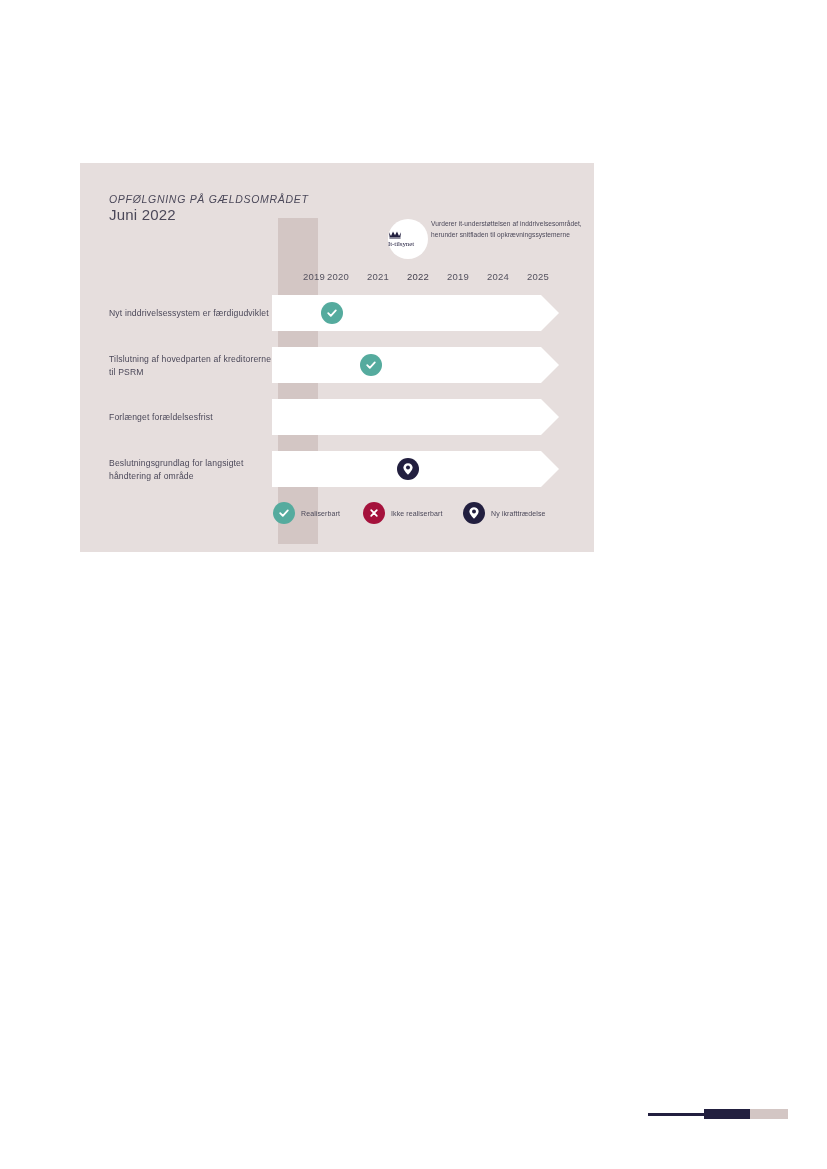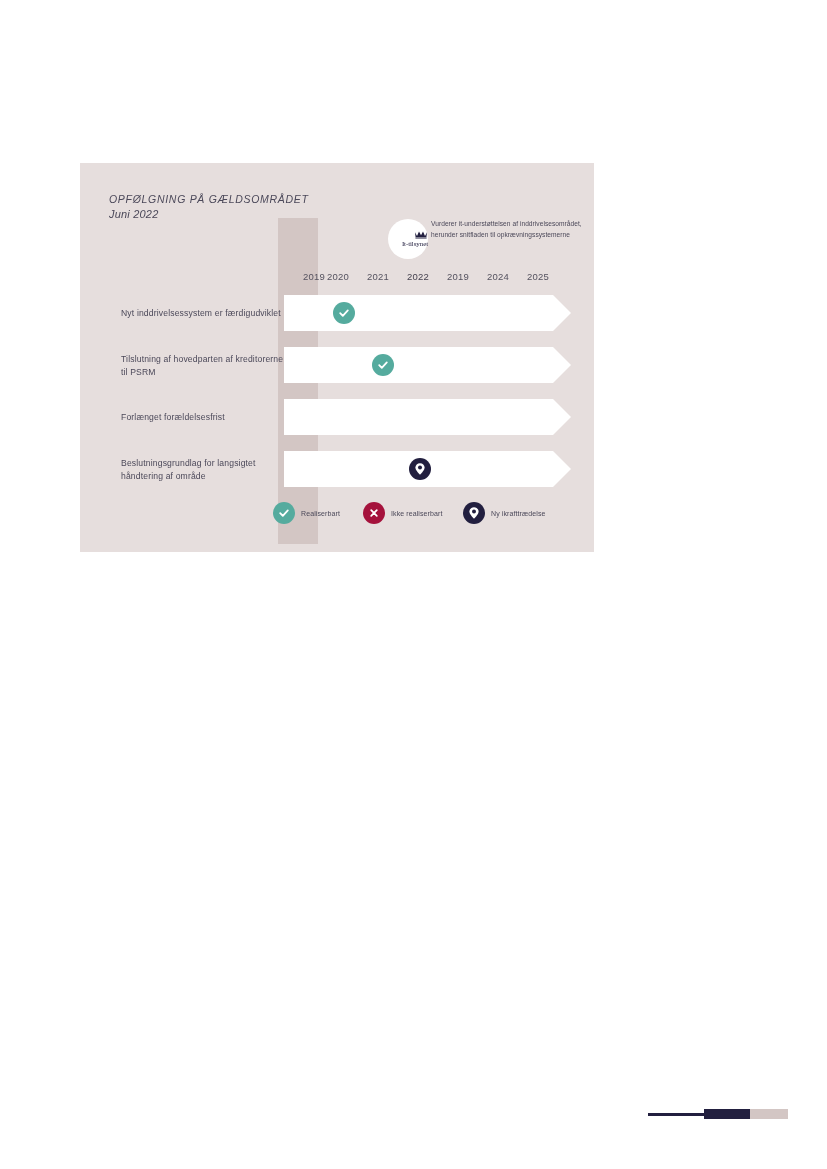--- a/index.html
+++ b/index.html
@@ -34,25 +34,24 @@
   }
   #title-main {
     font-size: 10.5px;
     letter-spacing: 0.7px;
     color: #4b4859;
     line-height: 15px;
     white-space: nowrap;
     font-style: italic;
   }
   #title-sub {
-    font-size: 11px;
+    font-size: 15px;
     color: #4b4859;
     line-height: 15px;
     letter-spacing: 0.2px;
-    font-style: italic;
   }
 
   
   .year-highlight {
     position: absolute;
     top: 55px;
     width: 40px;
     height: 326px;
     background: #d3c6c4;
   }
@@ -61,21 +60,21 @@
   #logo-badge {
     position: absolute;
     left: 308px;
     top: 56px;
     width: 40px;
     height: 40px;
     border-radius: 50%;
     background: #ffffff;
     display: flex;
     flex-direction: column;
-    align-items: flex-end;
+    align-items: flex-start;
     justify-content: center;
   }
   #logo-crown { line-height: 0; margin-bottom: 1px; }
   #logo-text {
     font-family: "Liberation Serif", serif;
     font-size: 7px;
     color: #221f3f;
     letter-spacing: -0.1px;
     white-space: nowrap;
   }
@@ -107,21 +106,21 @@
     font-size: 9.5px;
     color: #55525f;
     top: 0;
     letter-spacing: 0.2px;
   }
   .year-label.is-current { color: #46424f; }
 
   
   .row {
     position: absolute;
-    left: 12px;
+    left: 0;
     width: 586px;
     height: 36px;
   }
   .row-label {
     position: absolute;
     left: 29px;
     width: 165px;
     font-size: 8.6px;
     line-height: 12.5px;
     color: #4b4859;

